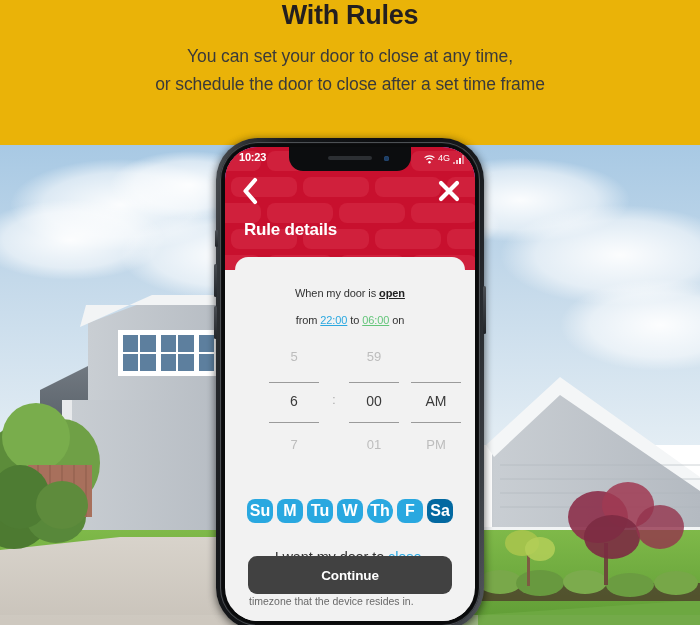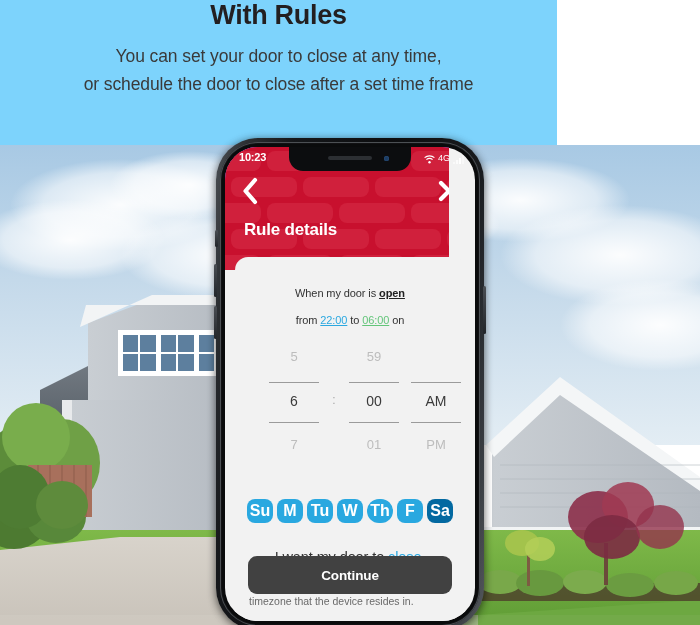--- a/index.html
+++ b/index.html
@@ -18,23 +18,23 @@
     height: 625px;
     overflow: hidden;
     background: #ffffff;
   }
 
   
   #caption {
     position: absolute;
     left: 0;
     top: 0;
-    width: 557px;
+    width: 700px;
     height: 145px;
-    background: #7dd3fc;
+    background: #eab308;
     text-align: center;
     z-index: 5;
   }
   #caption .headline {
     margin: 0;
     padding-top: 0px;
     font-size: 27px;
     font-weight: bold;
     color: #231f20;
     letter-spacing: -0.3px;
@@ -146,21 +146,21 @@
     height: 5px;
     border-radius: 50%;
     background: #1d3d63;
     box-shadow: inset 0 0 1px #3f74b8;
   }
 
   
   .app-header {
     position: absolute;
     left: 0; top: 0;
-    width: 224px;
+    width: 250px;
     height: 123px;
     background: #6d28d9;
     overflow: hidden;
   }
   .bricks { position: absolute; left:0; top:0; width:250px; height:123px; opacity:1; }
 
   .statusbar {
     position: absolute;
     left: 0; top: 0;
     width: 250px;

